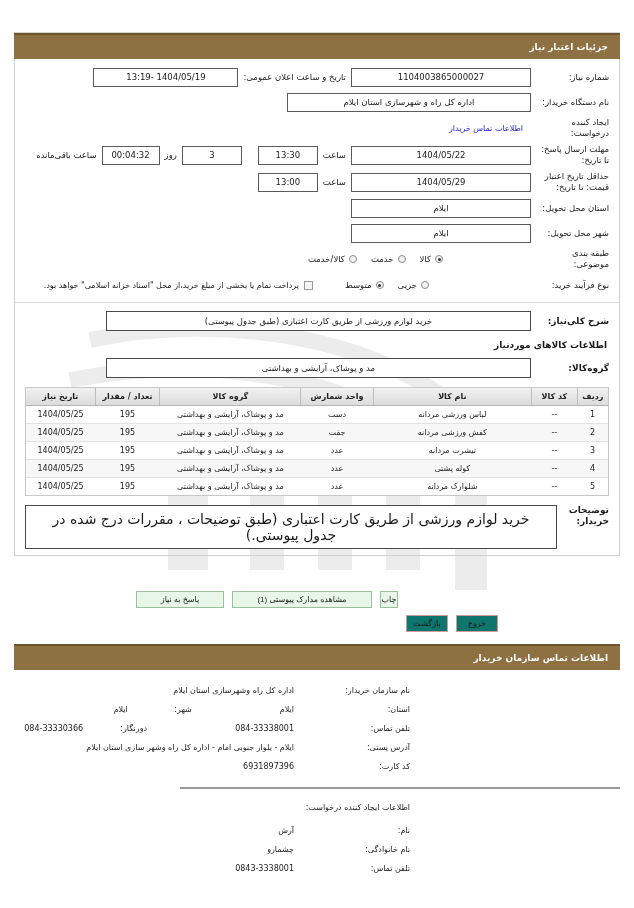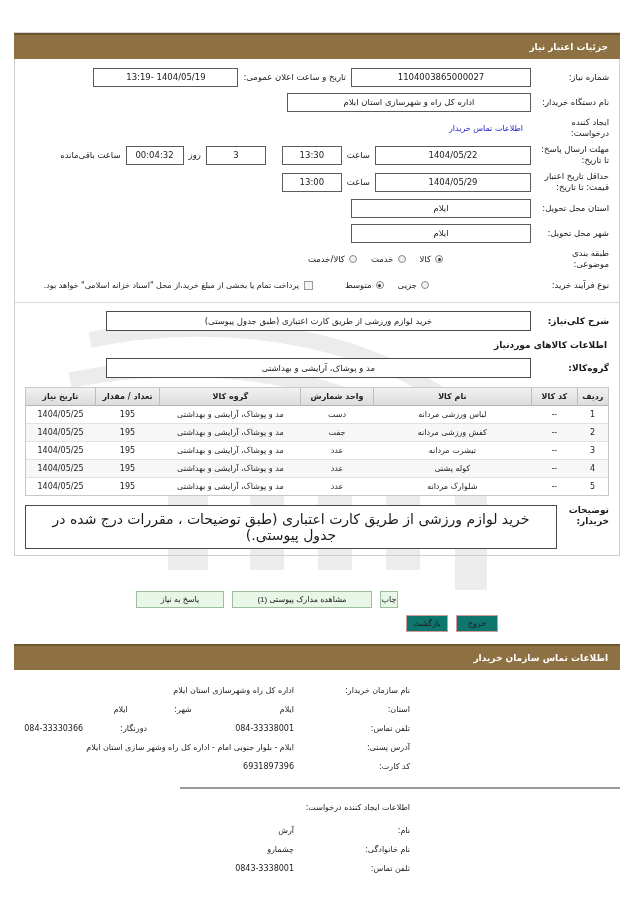--- a/index.html
+++ b/index.html
@@ -89,21 +89,21 @@
     line-height: 17px;
     box-sizing: border-box;
     padding: 0 6px;
     font-size: 8.5px;
     text-align: center;
     overflow: hidden;
     white-space: nowrap;
   }
   .fbox.w-big   { width: 180px; }
   .fbox.w-wide  { width: 244px; }
-  .fbox.w-date  { width: 156px; text-align: center; }
+  .fbox.w-date  { width: 180px; text-align: center; }
   .fbox.w-time  { width: 60px; }
   .fbox.w-ann   { width: 145px; }
   .fbox.w-days  { width: 60px; }
   .fbox.w-clock { width: 58px; }
   .fbox.w-city  { width: 180px; }
 
   .inline-lbl {
     font-size: 8.5px;
     padding: 0 5px;
     white-space: nowrap;

